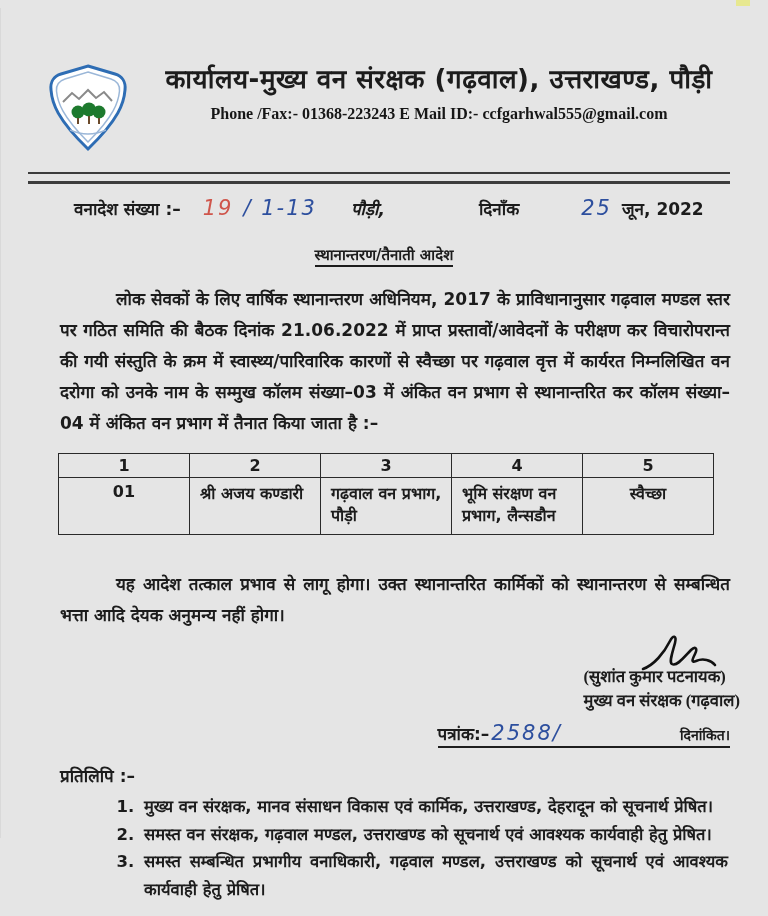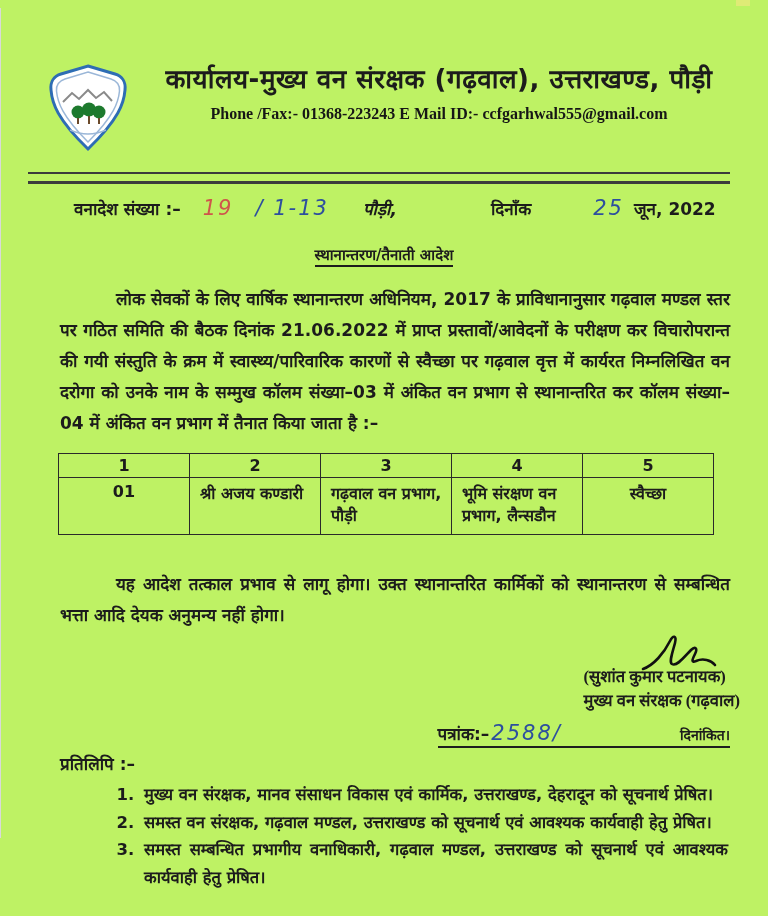--- a/index.html
+++ b/index.html
@@ -1,19 +1,19 @@
 <!DOCTYPE html>
 <html><head>
 <meta charset="utf-8">
 <style>
   html,body{margin:0;padding:0;background:#ffffff;}
   .page{
     position:relative;
     width:768px;height:916px;
-    background:#bef264;
+    background:#e5e5e5;
     overflow:hidden;
     font-family:"DejaVu Sans",sans-serif;
     color:#1c1c1c;
     box-sizing:border-box;
   }
   .scan-edge-left{position:absolute;left:0;top:8px;width:1px;height:830px;background:#d9d9d9;}
   .scan-speck{position:absolute;right:18px;top:0;width:14px;height:6px;background:#e7e87a;opacity:.8;}
 
   
   .header{display:flex;align-items:flex-start;padding:60px 30px 0 46px;}
@@ -23,21 +23,21 @@
   .contact-line{font-family:"Liberation Serif",serif;font-weight:700;font-size:16px;margin-top:9px;color:#161616;}
 
   .rule{margin:14px 38px 0 28px;height:7px;border-top:2px solid #3c3c3c;border-bottom:3px solid #3c3c3c;}
 
   
   .order-line{display:flex;align-items:baseline;padding:12px 38px 0 74px;font-size:17px;font-weight:700;}
   .hand{font-style:italic;font-weight:400;font-size:21px;letter-spacing:2px;font-family:"DejaVu Sans",sans-serif;}
   .hand-red{color:#cf554b;}
   .hand-blue{color:#2d4f9e;}
   .ol-num-red{margin-left:22px;}
-  .ol-num-blue{margin-left:22px;}
+  .ol-num-blue{margin-left:10px;}
   .ol-place{margin-left:34px;font-style:italic;}
   .ol-datelbl{margin-left:94px;}
   .ol-day{margin-left:62px;}
   .ol-daterest{margin-left:10px;}
 
   .doc-title-wrap{text-align:center;margin-top:24px;}
   .doc-title{font-size:15px;font-weight:700;border-bottom:2px solid #1c1c1c;padding-bottom:1px;}
 
   .para{margin:20px 38px 0 60px;font-size:17px;font-weight:600;line-height:31px;text-align:justify;}
   .indent{text-indent:56px;}
@@ -63,21 +63,21 @@
   .clear{clear:both;}
 
   
   .dispatch{margin:8px 38px 0 60px;display:flex;align-items:baseline;border-bottom:0;justify-content:flex-end;}
   .dispatch-inner{display:flex;align-items:baseline;border-bottom:2px solid #1e1e1e;padding-bottom:1px;}
   .dispatch-label{font-size:17px;font-weight:700;}
   .dispatch-number{font-size:21px;margin-left:2px;}
   .dispatch-gap{display:inline-block;width:118px;}
   .dispatch-dated{font-size:14px;font-weight:700;}
 
-  .copies-label{margin:4px 38px 0 60px;font-size:17px;font-weight:700;}
+  .copies-label{margin:16px 38px 0 60px;font-size:17px;font-weight:700;}
   ol.copies{margin:6px 40px 0 114px;padding:0 0 0 26px;font-size:16.5px;font-weight:600;line-height:27.5px;text-align:justify;}
   ol.copies li{padding-left:4px;}
 </style>
 </head>
 <body>
 
 <div class="page">
   <div class="scan-edge-left"></div>
   <div class="scan-speck"></div>
 

